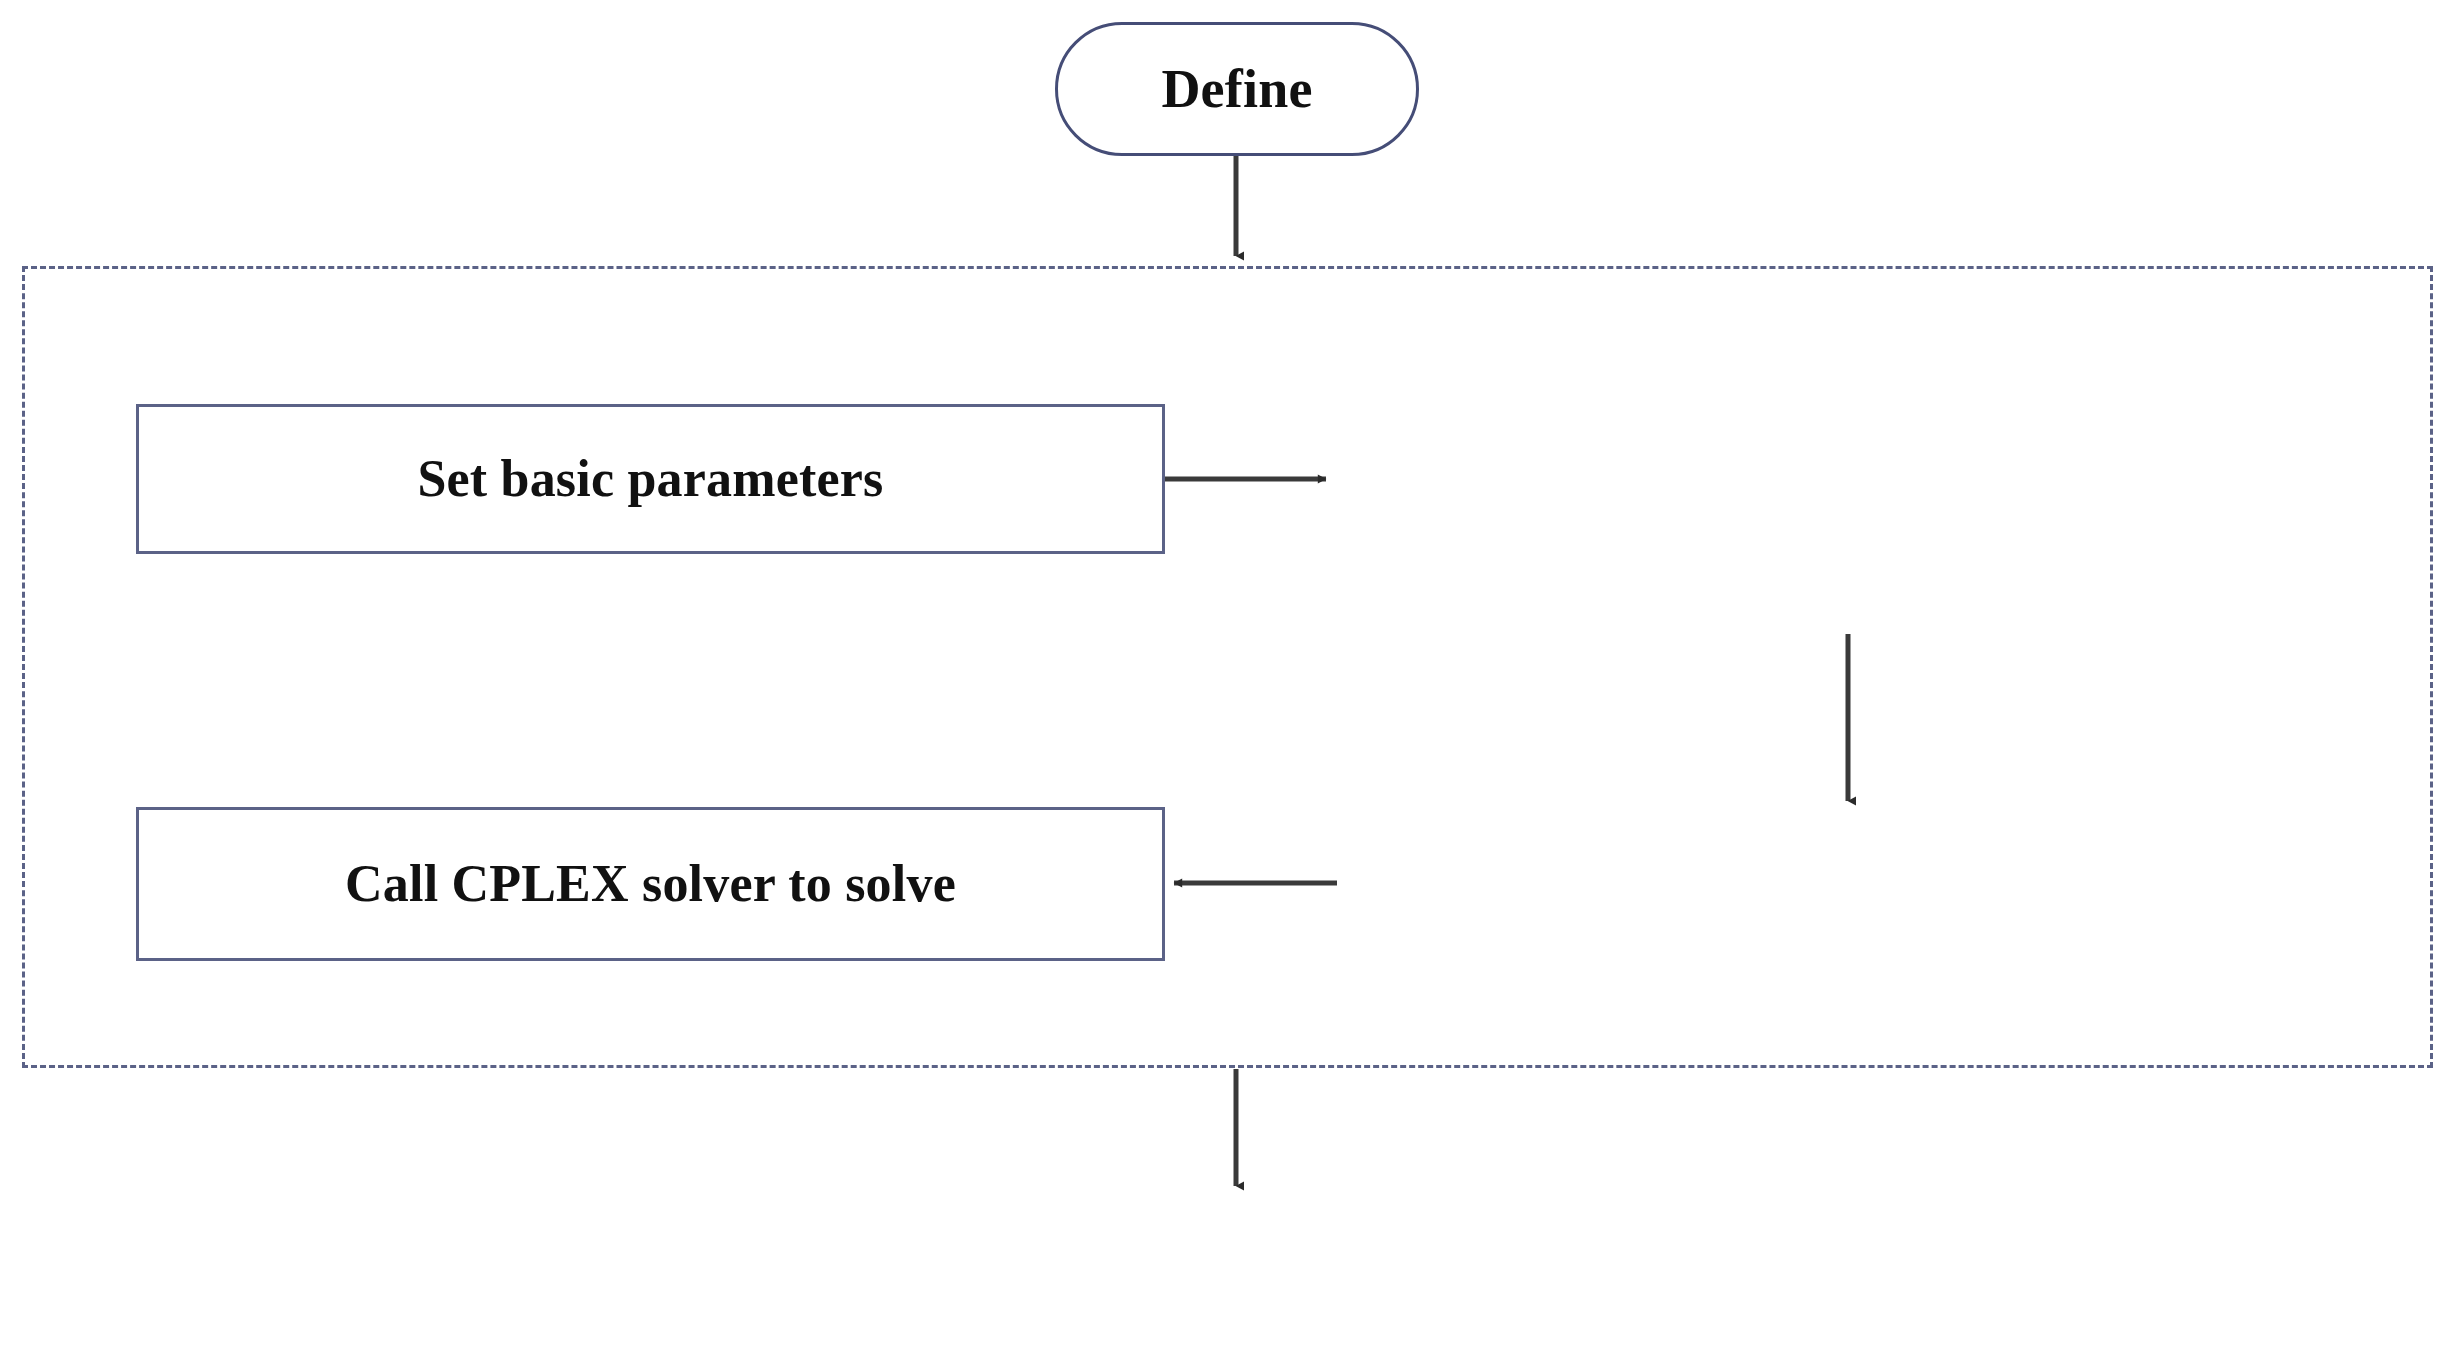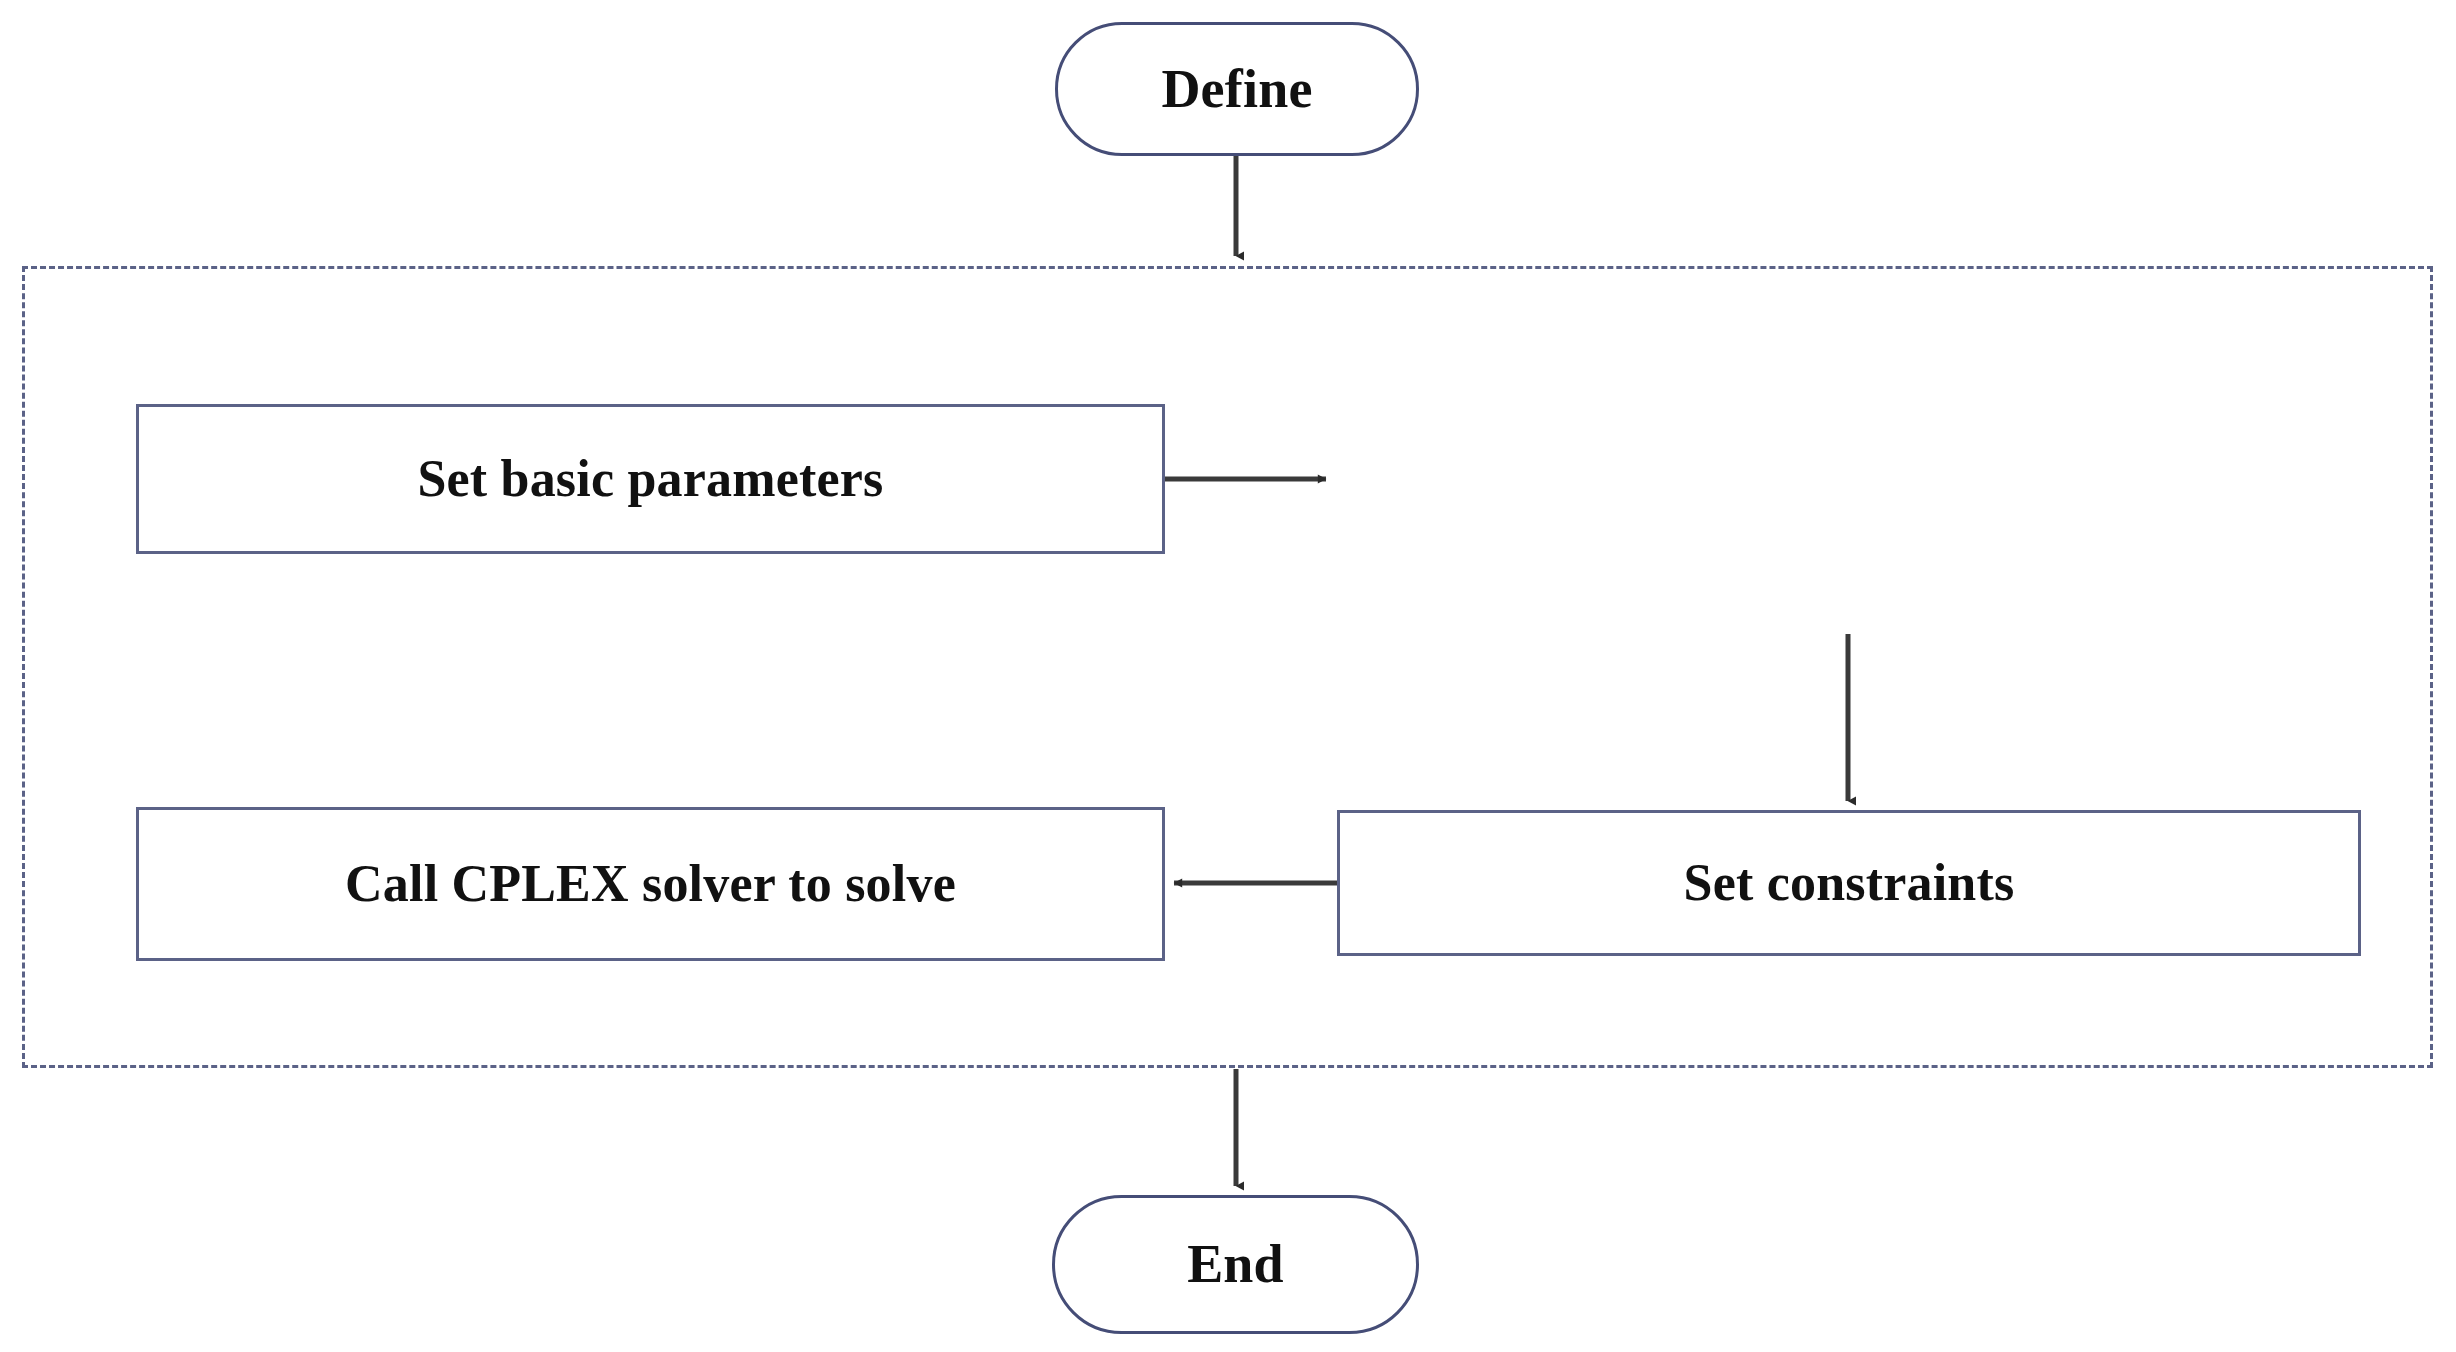--- a/index.html
+++ b/index.html
@@ -114,25 +114,19 @@
 
   <div class="node terminator" id="node-start">
     <span class="node-label">Define</span>
   </div>
 
   <div class="node process" id="node-params">
     <span class="node-label">Set basic parameters</span>
   </div>
 
 
-  <div class="node process" id="node-constraints">
-    <span class="node-label">Set constraints</span>
-  </div>
 
   <div class="node process" id="node-cplex">
     <span class="node-label">Call CPLEX solver to solve</span>
   </div>
 
-  <div class="node terminator" id="node-end">
-    <span class="node-label">End</span>
-  </div>
 
 </div>
 
 </body></html>

